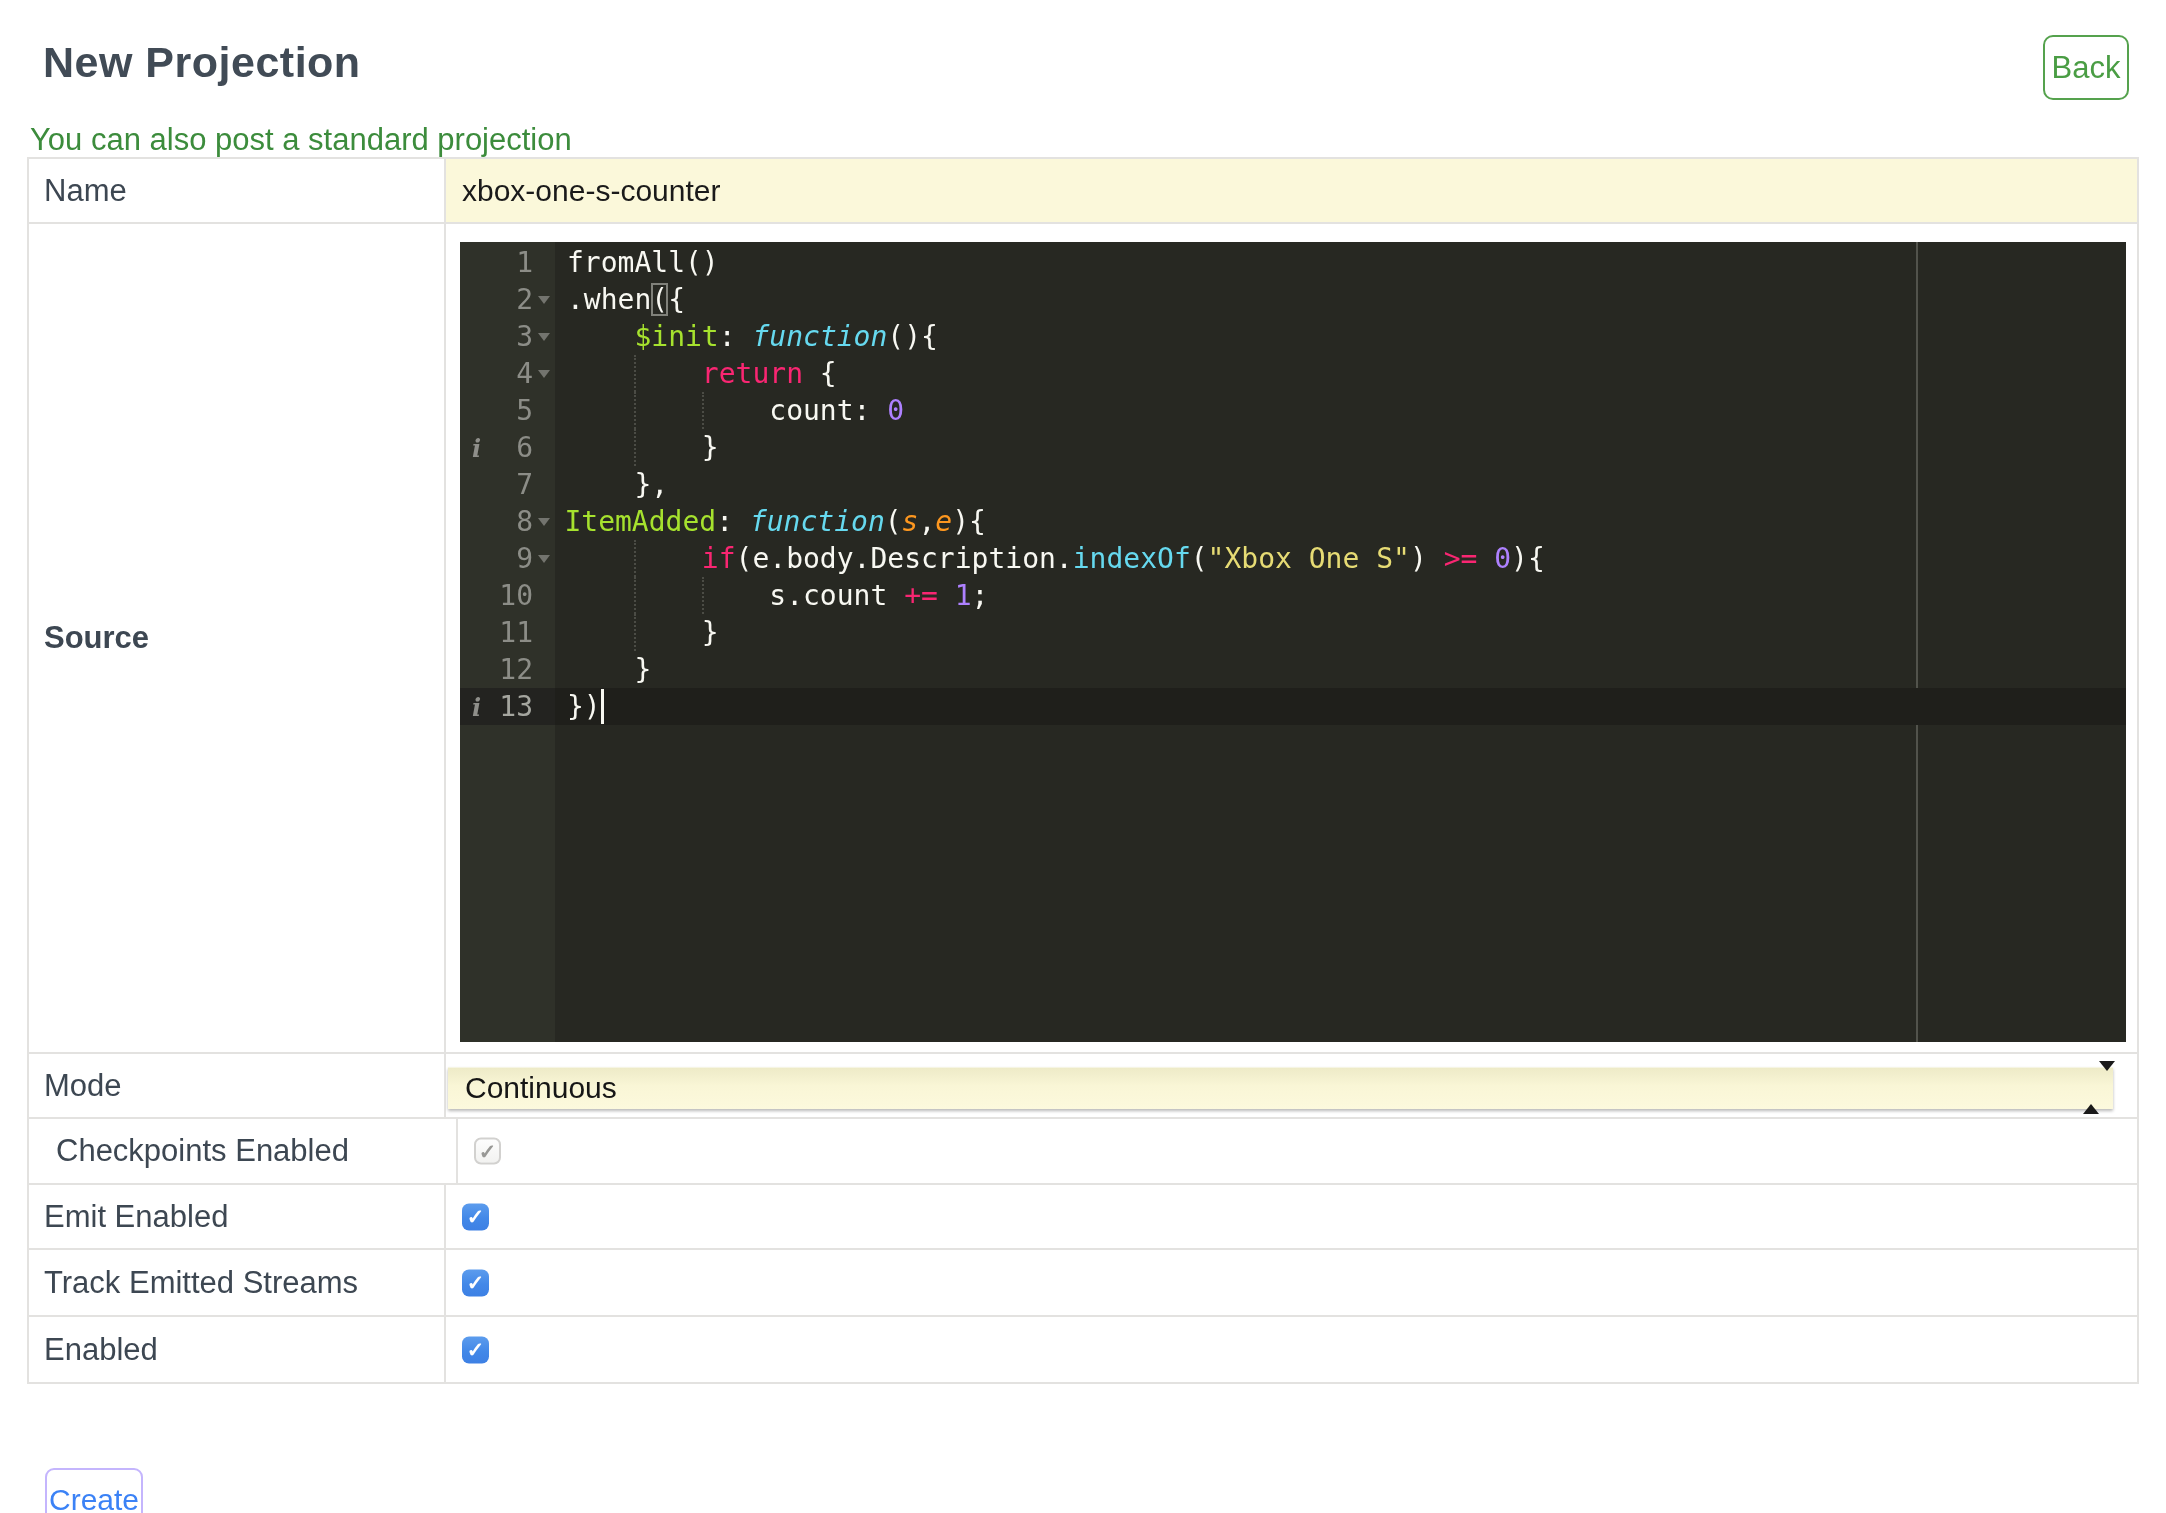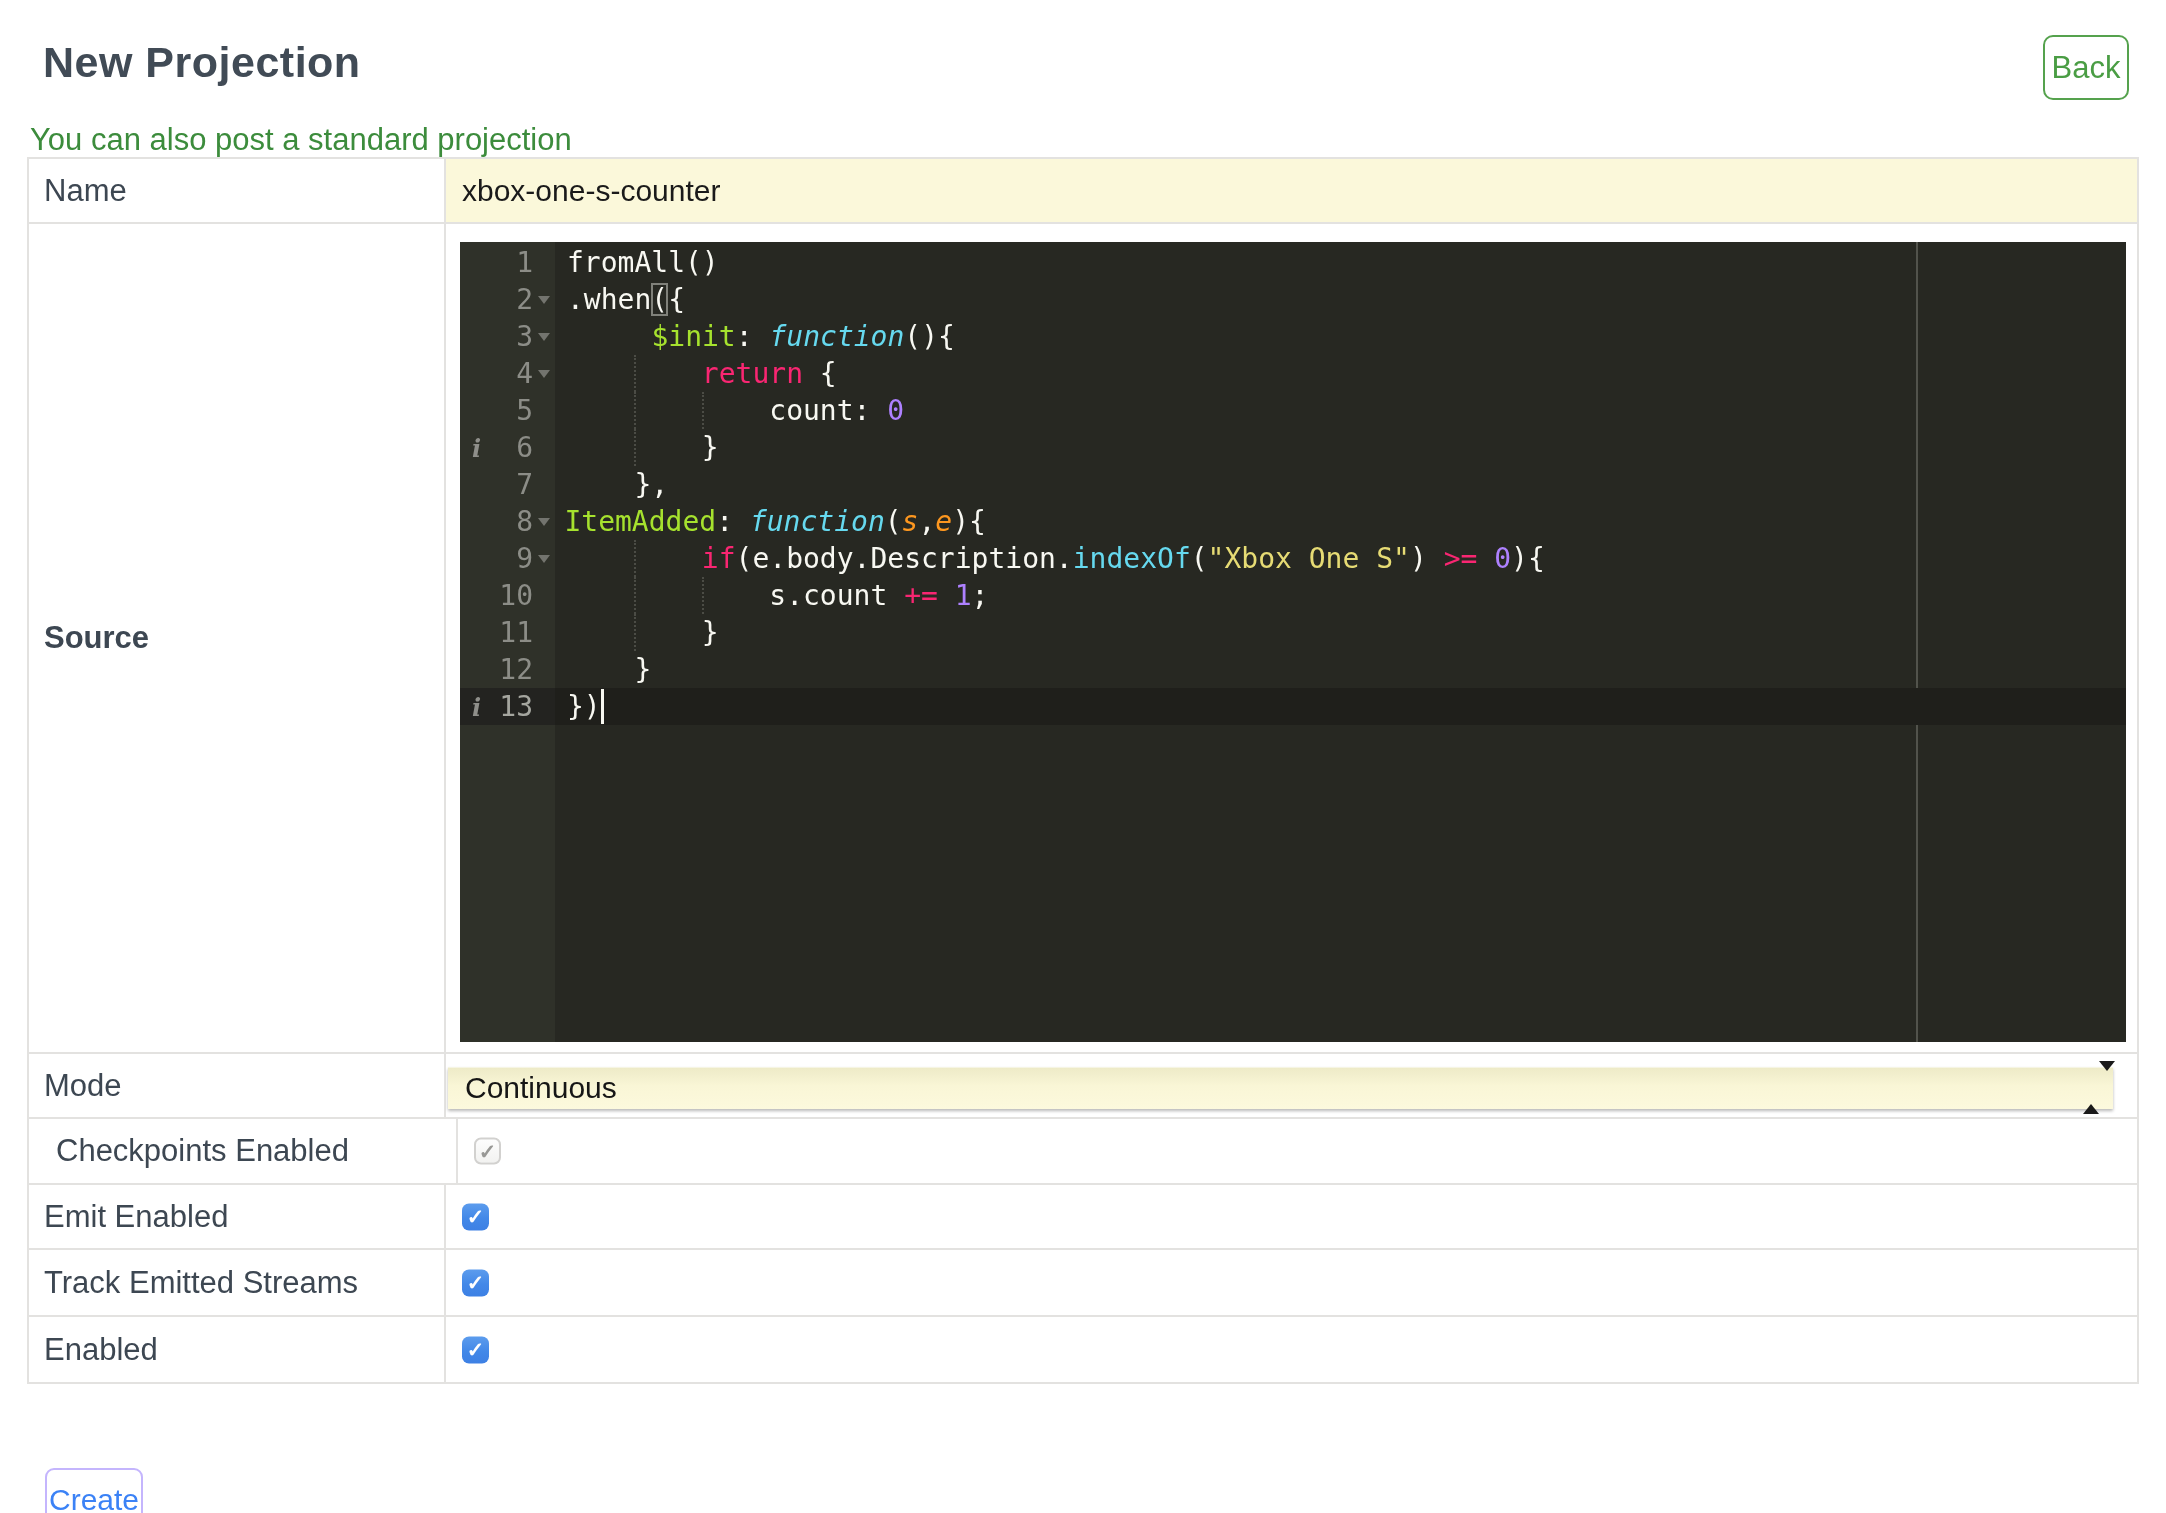--- a/index.html
+++ b/index.html
@@ -191,21 +191,21 @@
               <span class="ed-gnum">12</span>
             </div>
             <div class="ed-gcell act" style="top: 446px;">
               <span class="ed-annot">i</span>
               <span class="ed-gnum">13</span>
             </div>
           </div>
         <div id="ed-clines">
             <div class="ed-cline" style="top: 2px;"><span class="ed-tk tk-w">fromAll()</span></div>
             <div class="ed-cline" style="top: 39px;"><span class="ed-tk tk-w">.when</span><span class="ed-tk tk-wb">(</span><span class="ed-tk tk-w">{</span></div>
-            <div class="ed-cline" style="top: 76px; margin-left: 17px;"><span class="ed-tk tk-w">    </span><span class="ed-tk tk-g">$init</span><span class="ed-tk tk-w">: </span><span class="ed-tk tk-fn">function</span><span class="ed-tk tk-w">(){</span></div>
+            <div class="ed-cline" style="top: 76px;"><span class="ed-tk tk-w">    </span><span class="ed-tk tk-g">$init</span><span class="ed-tk tk-w">: </span><span class="ed-tk tk-fn">function</span><span class="ed-tk tk-w">(){</span></div>
             <div class="ed-cline" style="top: 113px;"><span class="ed-guide" style="left: calc(4ch + 107px);"></span><span class="ed-tk tk-w">        </span><span class="ed-tk tk-k">return</span><span class="ed-tk tk-w"> {</span></div>
             <div class="ed-cline" style="top: 150px;"><span class="ed-guide" style="left: calc(4ch + 107px);"></span><span class="ed-guide" style="left: calc(8ch + 107px);"></span><span class="ed-tk tk-w">            count: </span><span class="ed-tk tk-n">0</span></div>
             <div class="ed-cline" style="top: 187px;"><span class="ed-guide" style="left: calc(4ch + 107px);"></span><span class="ed-tk tk-w">        }</span></div>
             <div class="ed-cline" style="top: 224px;"><span class="ed-tk tk-w">    },</span></div>
             <div class="ed-cline" style="top: 261px; padding-left: 37px;"><span class="ed-tk tk-w">    </span><span class="ed-tk tk-g">ItemAdded</span><span class="ed-tk tk-w">: </span><span class="ed-tk tk-fn">function</span><span class="ed-tk tk-w">(</span><span class="ed-tk tk-o">s</span><span class="ed-tk tk-w">,</span><span class="ed-tk tk-o">e</span><span class="ed-tk tk-w">){</span></div>
             <div class="ed-cline" style="top: 298px;"><span class="ed-guide" style="left: calc(4ch + 107px);"></span><span class="ed-tk tk-w">        </span><span class="ed-tk tk-k">if</span><span class="ed-tk tk-w">(e.body.Description.</span><span class="ed-tk tk-cy">indexOf</span><span class="ed-tk tk-w">(</span><span class="ed-tk tk-s">"Xbox One S"</span><span class="ed-tk tk-w">) </span><span class="ed-tk tk-k">&gt;=</span><span class="ed-tk tk-w"> </span><span class="ed-tk tk-n">0</span><span class="ed-tk tk-w">){</span></div>
             <div class="ed-cline" style="top: 335px;"><span class="ed-guide" style="left: calc(4ch + 107px);"></span><span class="ed-guide" style="left: calc(8ch + 107px);"></span><span class="ed-tk tk-w">            s.count </span><span class="ed-tk tk-k">+=</span><span class="ed-tk tk-w"> </span><span class="ed-tk tk-n">1</span><span class="ed-tk tk-w">;</span></div>
             <div class="ed-cline" style="top: 372px;"><span class="ed-guide" style="left: calc(4ch + 107px);"></span><span class="ed-tk tk-w">        }</span></div>
             <div class="ed-cline" style="top: 409px;"><span class="ed-tk tk-w">    }</span></div>
             <div class="ed-cline" style="top: 446px;"><span class="ed-tk tk-w">})</span><span class="ed-cursor" style="left: calc(2ch + 107px);"></span></div>

